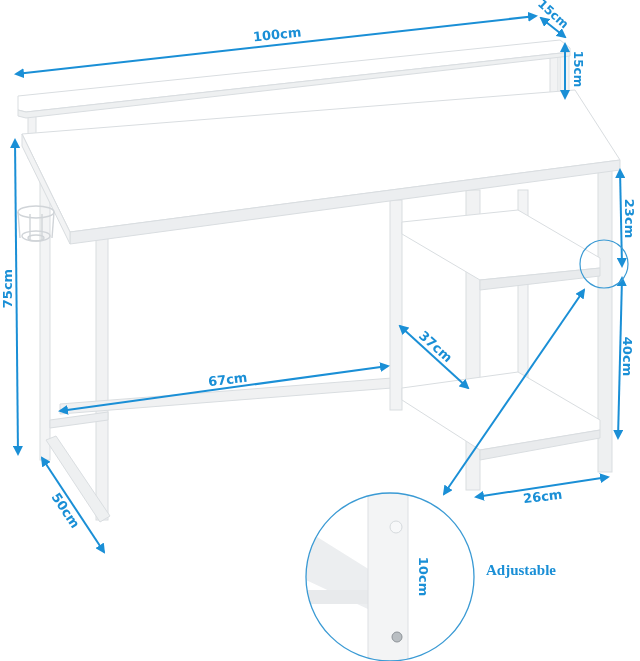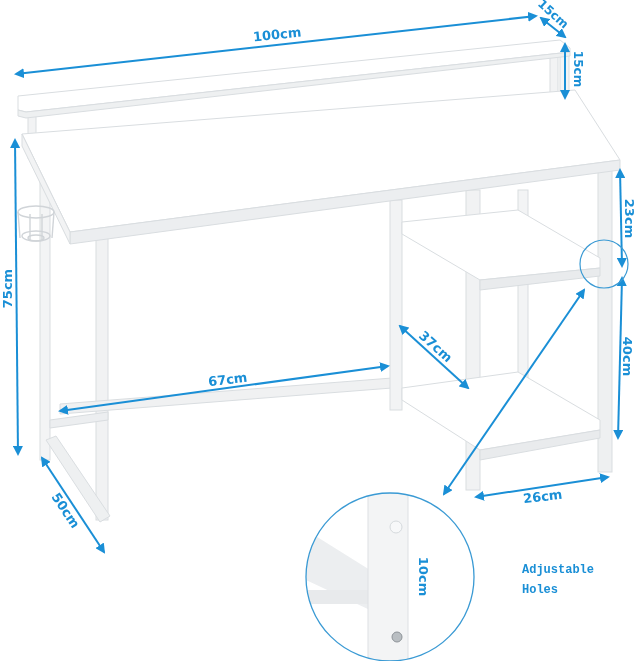--- a/index.html
+++ b/index.html
@@ -1,19 +1,19 @@
 <!DOCTYPE html>
 <html><head>
 <meta charset="utf-8">
 <style>
   html, body { margin: 0; padding: 0; background: #ffffff; }
   body { width: 640px; height: 661px; position: relative; overflow: hidden; font-family: "DejaVu Sans", sans-serif; }
   #stage { position: absolute; left: 0; top: 0; width: 640px; height: 661px; }
   .dim-label { position: absolute; font-family: "DejaVu Sans", sans-serif; font-weight: bold; font-size: 13px; white-space: nowrap; transform-origin: center center; line-height: 1; }
-  .callout { position: absolute; font-family: Liberation Mono, monospace; font-weight: bold; font-size: 12px; line-height: 20px; margin-left: 36px; }
+  .callout { position: absolute; font-family: Liberation Serif, serif; font-weight: bold; font-size: 15px; line-height: 20px; }
 </style>
 </head>
 <body>
 
 <div id="stage">
 <svg width="640" height="661" viewBox="0 0 640 661" xmlns="http://www.w3.org/2000/svg">
   <defs>
     <marker id="arr" viewBox="0 0 10 10" refX="8" refY="5" markerWidth="5" markerHeight="5" orient="auto-start-reverse">
       <path d="M0,0 L10,5 L0,10 z" fill="#1a8fd6"></path>
     </marker>
@@ -104,15 +104,14 @@
 <div class="dim-label" style="left:208px;top:373px;color:#1a8fd6;transform:rotate(-7deg);">67cm</div>
 <div class="dim-label" style="left:416px;top:340px;color:#1a8fd6;transform:rotate(42deg);">37cm</div>
 <div class="dim-label" style="left:46px;top:504px;color:#1a8fd6;transform:rotate(56deg);">50cm</div>
 <div class="dim-label" style="left:610px;top:212px;color:#1a8fd6;transform:rotate(90deg);">23cm</div>
 <div class="dim-label" style="left:608px;top:350px;color:#1a8fd6;transform:rotate(90deg);">40cm</div>
 <div class="dim-label" style="left:523px;top:490px;color:#1a8fd6;transform:rotate(-7deg);">26cm</div>
 <div class="dim-label" style="left:404px;top:570px;color:#1a8fd6;transform:rotate(90deg);">10cm</div>
 
 <div class="callout" style="left:486px;top:560px;color:#1a8fd6;">
   <div>Adjustable</div>
-  <div>Holes</div>
 </div>
 </div>
 
 </body></html>

